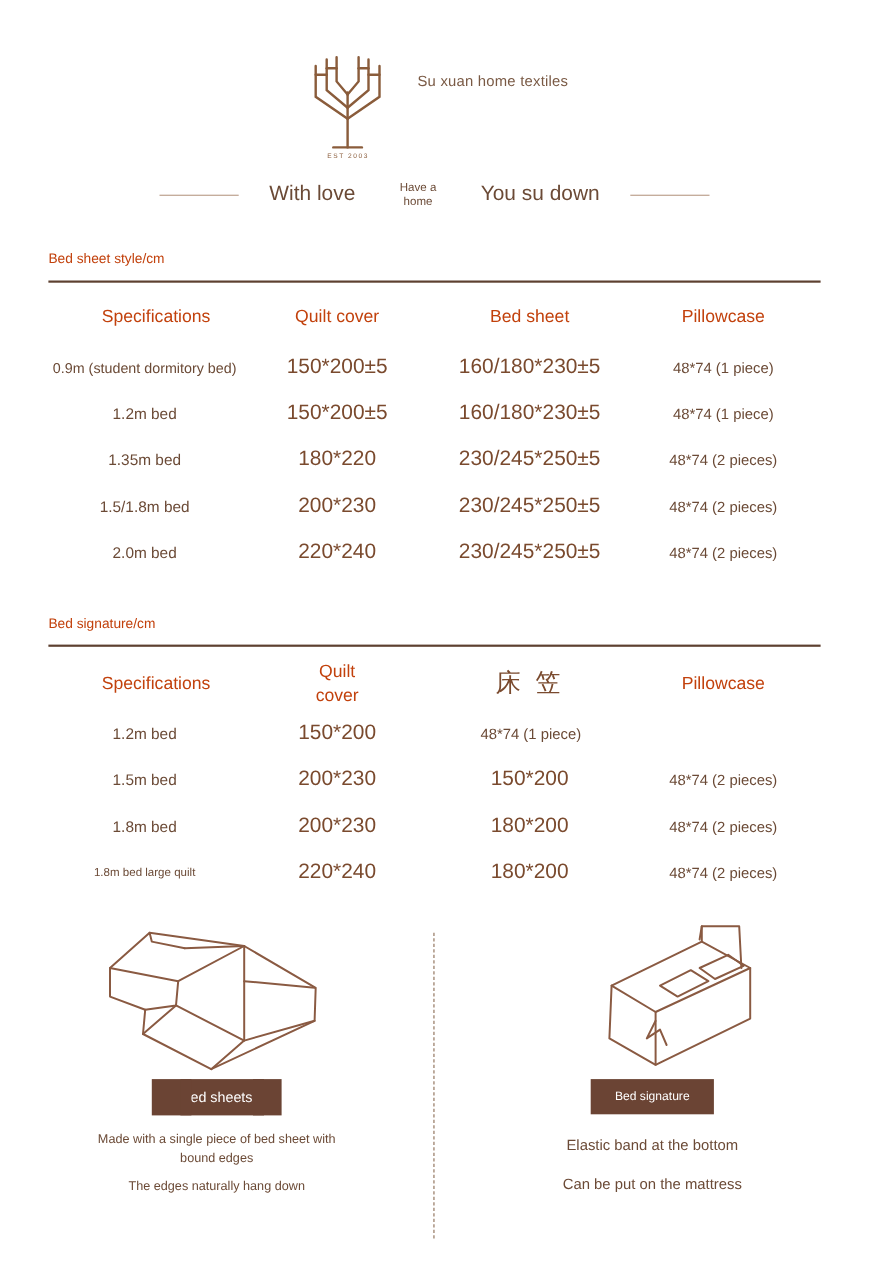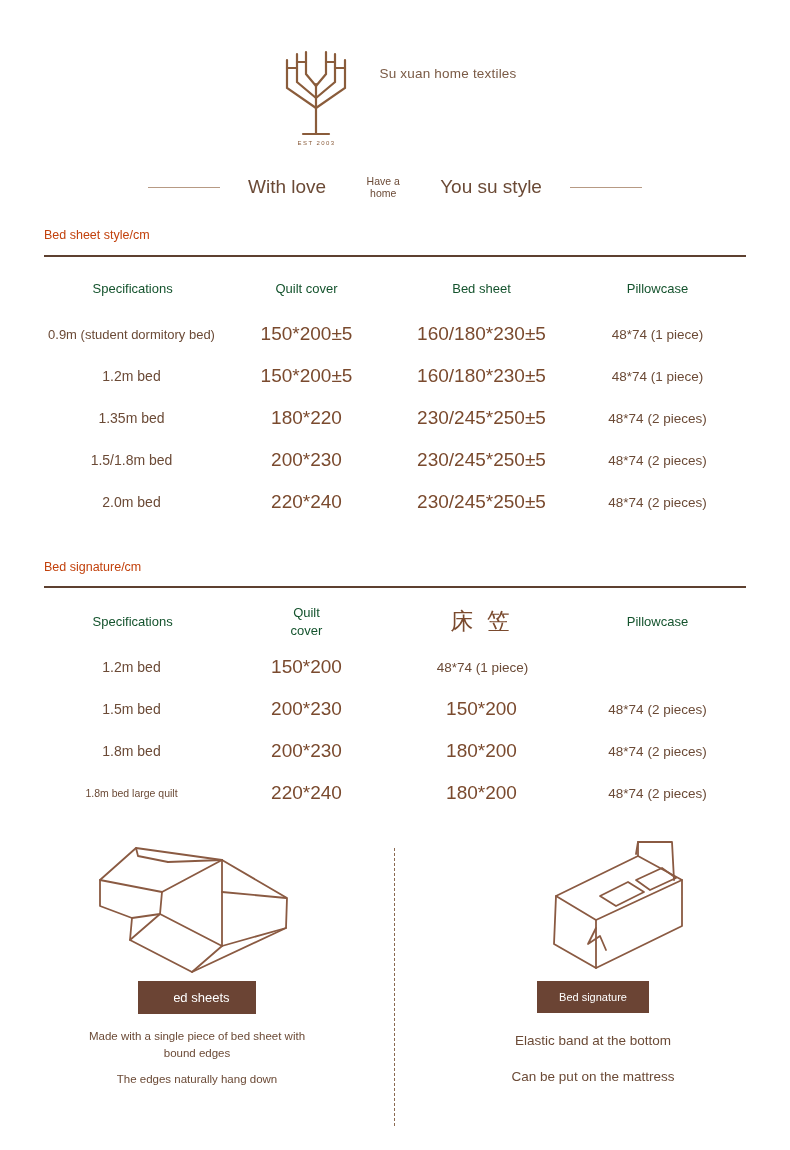--- a/index.html
+++ b/index.html
@@ -82,21 +82,21 @@
   }
   .tag-item {
     font-size: 19px;
     color: #6b4a36;
     text-align: center;
     line-height: 1.15;
   }
   .tag-gap-l { margin-left: 28px; }
   .tag-gap-r { margin-right: 28px; }
   .tag-small { font-size: 10.5px; width: 46px; }
-  .tag-mid { margin: 15px 34px; }
+  .tag-mid { margin: 5px 34px; }
 
   
   .section-label {
     position: absolute;
     left: 44px;
     font-size: 12.5px;
     color: #c2410c;
   }
   .rule {
     position: absolute;
@@ -115,22 +115,22 @@
   .row {
     display: flex;
     align-items: center;
   }
   .c1 { width: 175px; text-align: center; }
   .c2 { width: 175px; text-align: center; }
   .c3 { width: 175px; text-align: center; }
   .c4 { width: 177px; text-align: center; }
 
   .hdr .c1, .hdr .c2, .hdr .c3, .hdr .c4 {
-    font-size: 13px;
-    color: #14532d;
+    font-size: 16px;
+    color: #c2410c;
     line-height: 1.35;
   }
   .hdr { height: 48px; }
   .hdr-wrap { display: inline-block; width: 78px; text-align: center; }
 
   .row-d { height: 42px; }
   .spec {
     font-size: 14px;
     color: #6b4a36;
   }
@@ -234,21 +234,21 @@
     </div>
     <div class="brand-text">
       <div class="brand-sub">Su xuan home textiles</div>
     </div>
   </div>
 
   <div class="tagline">
     <div class="tag-rule"></div>
     <div class="tag-item tag-gap-l">With love</div>
     <div class="tag-item tag-small tag-mid">Have a home</div>
-    <div class="tag-item tag-gap-r">You su style</div>
+    <div class="tag-item tag-gap-r">You su down</div>
     <div class="tag-rule"></div>
   </div>
 
   <div class="section-label" style="top:228px;">Bed sheet style/cm</div>
   <div class="rule" style="top:255px;"></div>
 
   <div class="table" style="top:265px;">
     <div class="row hdr">
       <div class="c1"><span class="hdr-wrap">Specifications</span></div>
       <div class="c2">Quilt cover</div>

